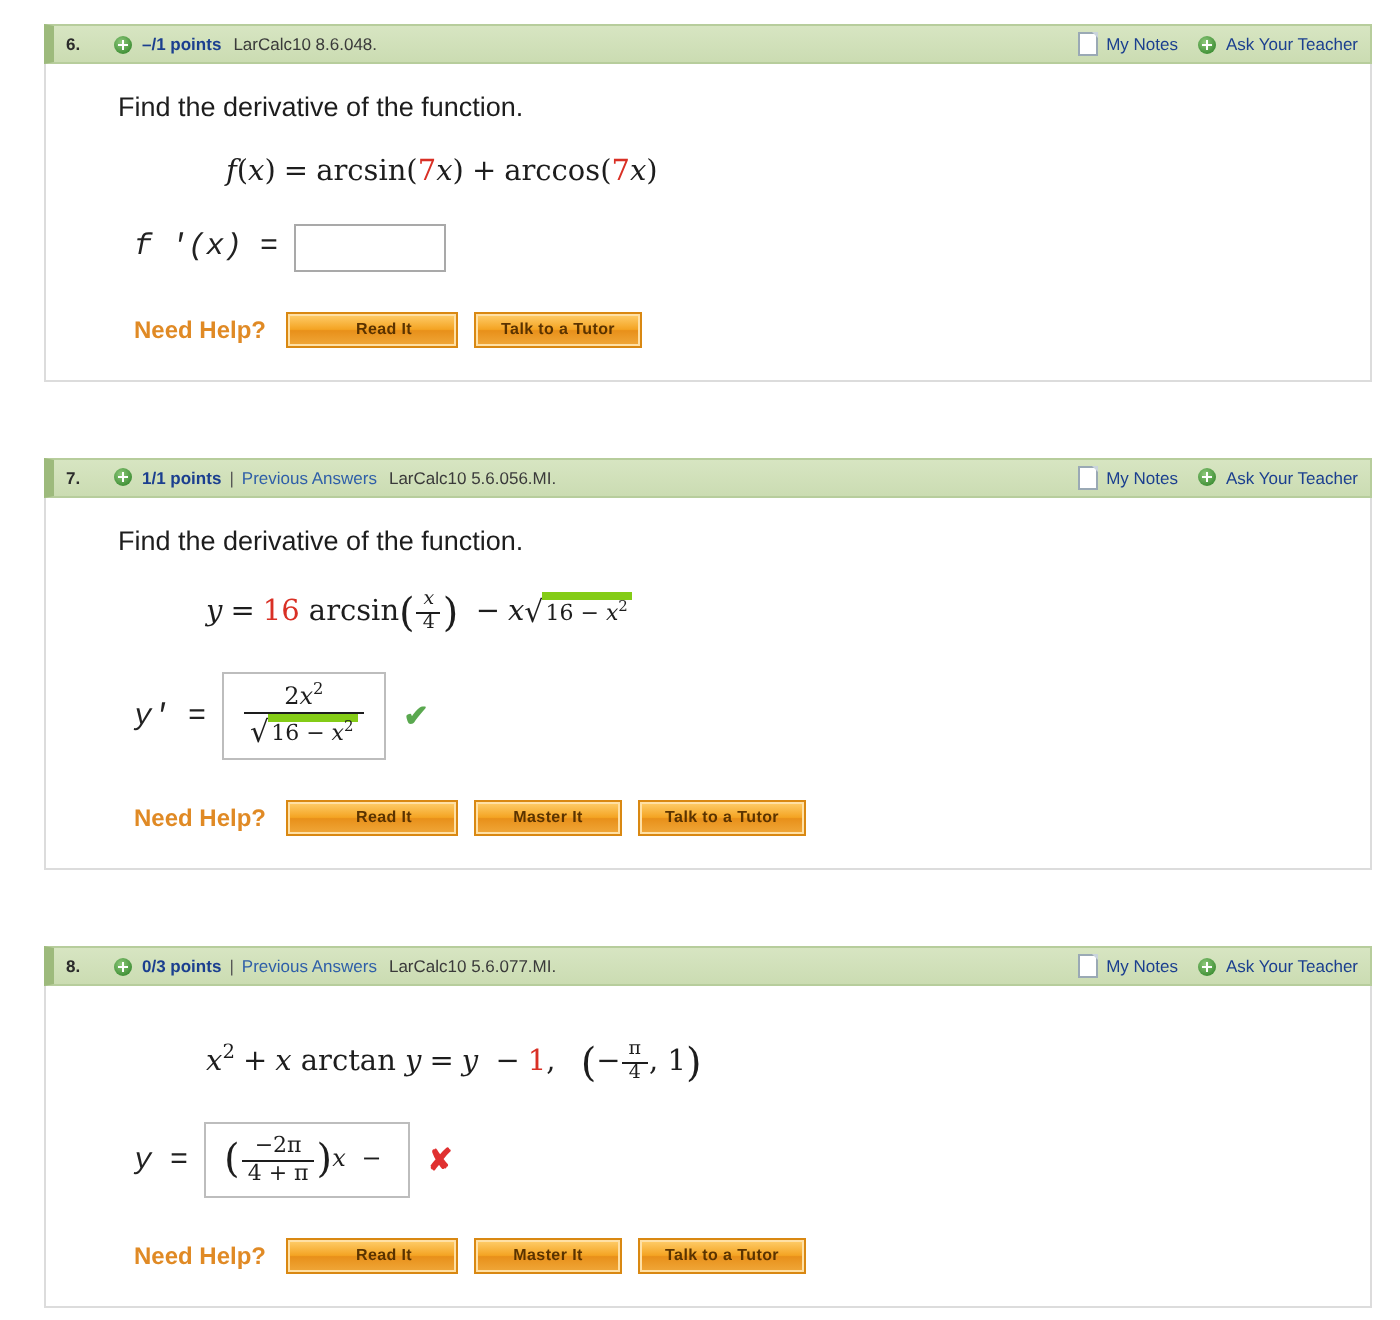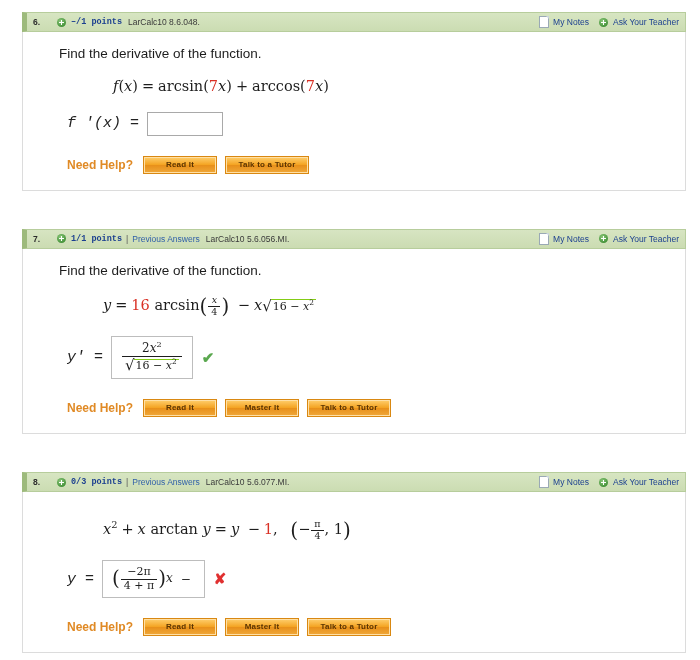--- a/index.html
+++ b/index.html
@@ -55,21 +55,21 @@
     flex: 0 0 auto;
   }
   .plus-icon::before, .plus-icon::after {
     content: "";
     position: absolute;
     background: #ffffff;
   }
   .plus-icon::before { left: 2px; top: 4px; width: 5px; height: 1px; }
   .plus-icon::after  { left: 4px; top: 2px; width: 1px; height: 5px; }
 
-  .points { color: #1b3f8f; font-weight: bold; white-space: nowrap; font-family: Liberation Mono, monospace; }
+  .points { color: #1b3f8f; font-weight: bold; white-space: nowrap; }
   .sep { color: #555; margin: 0 4px; }
   .prev-answers { color: #2f5fa8; white-space: nowrap; }
   .qid { color: #3a3a3a; margin-left: 6px; white-space: nowrap; }
 
   .note-icon {
     display: inline-block;
     width: 8px; height: 10px;
     background: #ffffff;
     border: 1px solid #9aa9b5;
     position: relative;
@@ -131,21 +131,21 @@
     margin: 0 1px;
   }
   .frac > .num { display: block; padding: 0 3px; }
   .frac > .den { display: block; border-top: 1px solid #1d1d1d; padding: 0 3px; }
   .frac.small { font-size: 9.5px; }
 
   .sqrt { display: inline-block; white-space: nowrap; }
   .sqrt > .radical { font-size: 15px; vertical-align: -1px; }
   .sqrt > .rad-body {
     display: inline-block;
-    border-top: 1px solid #84cc16;
+    border-top: 4px solid #84cc16;
     padding: 0 2px;
     margin-left: -1px;
   }
   sup { font-size: 0.68em; vertical-align: super; line-height: 0; }
 
   
   .answer-row {
     display: flex;
     align-items: center;
     margin: 18px 0 0 8px;
@@ -197,21 +197,21 @@
     background: linear-gradient(to bottom, #ffcf6e 0%, #f4a423 48%, #e8901a 52%, #f0a83a 100%);
     border: 1px solid #d98812;
     box-shadow: inset 0 0 0 1px #ffe0a5;
     padding: 3px 0 4px 0;
     margin-right: 8px;
     text-align: center;
     cursor: pointer;
     white-space: nowrap;
     letter-spacing: 0.2px;
   }
-  .helpbtn.w-read { width: 72px; }
+  .helpbtn.w-read { width: 72px; padding-left: 12px; }
   .helpbtn.w-master { width: 72px; }
   .helpbtn.w-tutor { width: 82px; }
 </style>
 </head>
 <body>
 
 <div class="page">
 
   <div class="problem">
     <div class="qhead">

